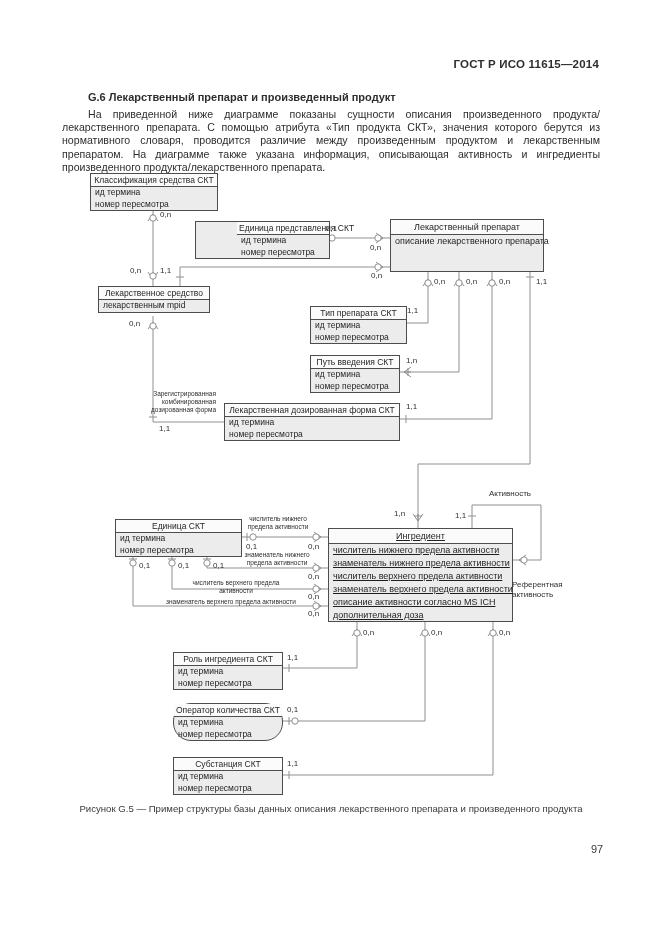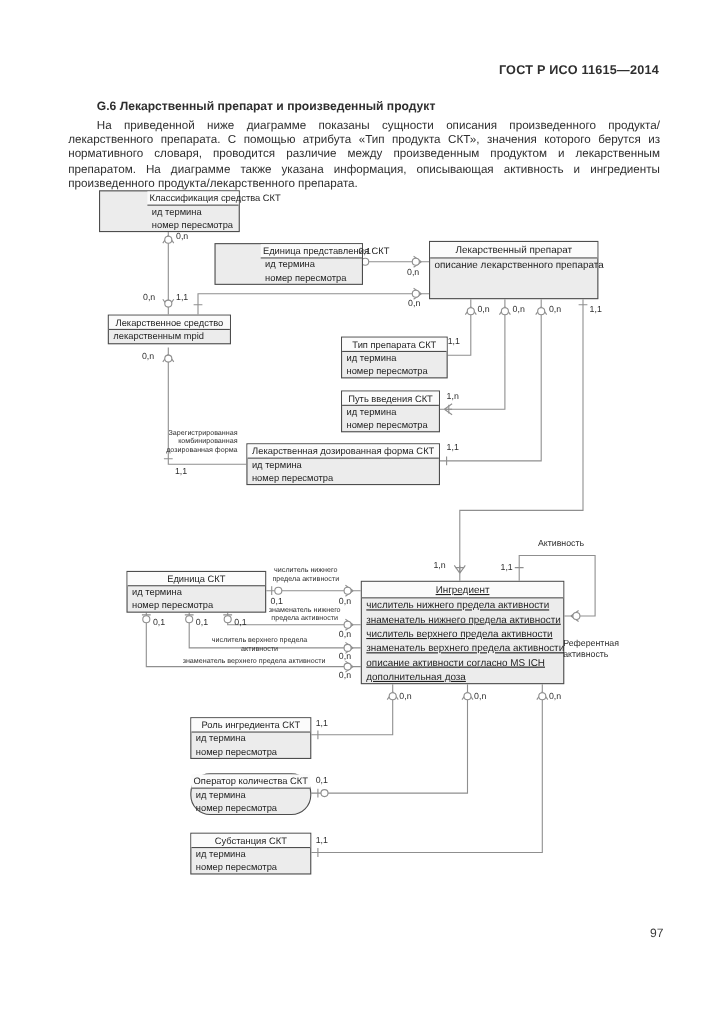--- a/index.html
+++ b/index.html
@@ -86,21 +86,21 @@
         <circle cx="133" cy="563" r="3.2"></circle>
           <circle cx="316" cy="606" r="3.2"></circle>
         <circle cx="524" cy="560" r="3.2"></circle>
         <circle cx="357" cy="633" r="3.2"></circle>
           <circle cx="425" cy="633" r="3.2"></circle>
           <circle cx="493" cy="633" r="3.2"></circle>
         <circle cx="295" cy="721" r="3.2"></circle>
       </g>
     </svg>
 
-    <div class="ent" style="left:90px;top:173px;width:128px;padding-left:43px;">
+    <div class="ent" style="left:90px;top:173px;width:128px;">
       <div class="et">Классификация средства СКТ</div>
       <div class="ea">ид термина</div>
       <div class="ea">номер пересмотра</div>
     </div>
 
     <div class="ent" style="left:195px;top:221px;width:135px;padding-left:41px;">
       <div class="et">Единица представления СКТ</div>
       <div class="ea">ид термина</div>
       <div class="ea">номер пересмотра</div>
     </div>
@@ -213,15 +213,16 @@
         <div class="card" style="left: 363px; top: 628px;">0,n</div>
         <div class="card" style="left: 431px; top: 628px;">0,n</div>
         <div class="card" style="left: 499px; top: 628px;">0,n</div>
         <div class="card" style="left: 287px; top: 653px;">1,1</div>
         <div class="card" style="left: 287px; top: 705px;">0,1</div>
         <div class="card" style="left: 287px; top: 759px;">1,1</div>
       </div>
 
   </div>
 
+  <div class="cap">Рисунок G.5 — Пример структуры базы данных описания лекарственного препарата и произведенного продукта</div>
   <div class="pnum">97</div>
 
 </div>
 
 </body></html>

